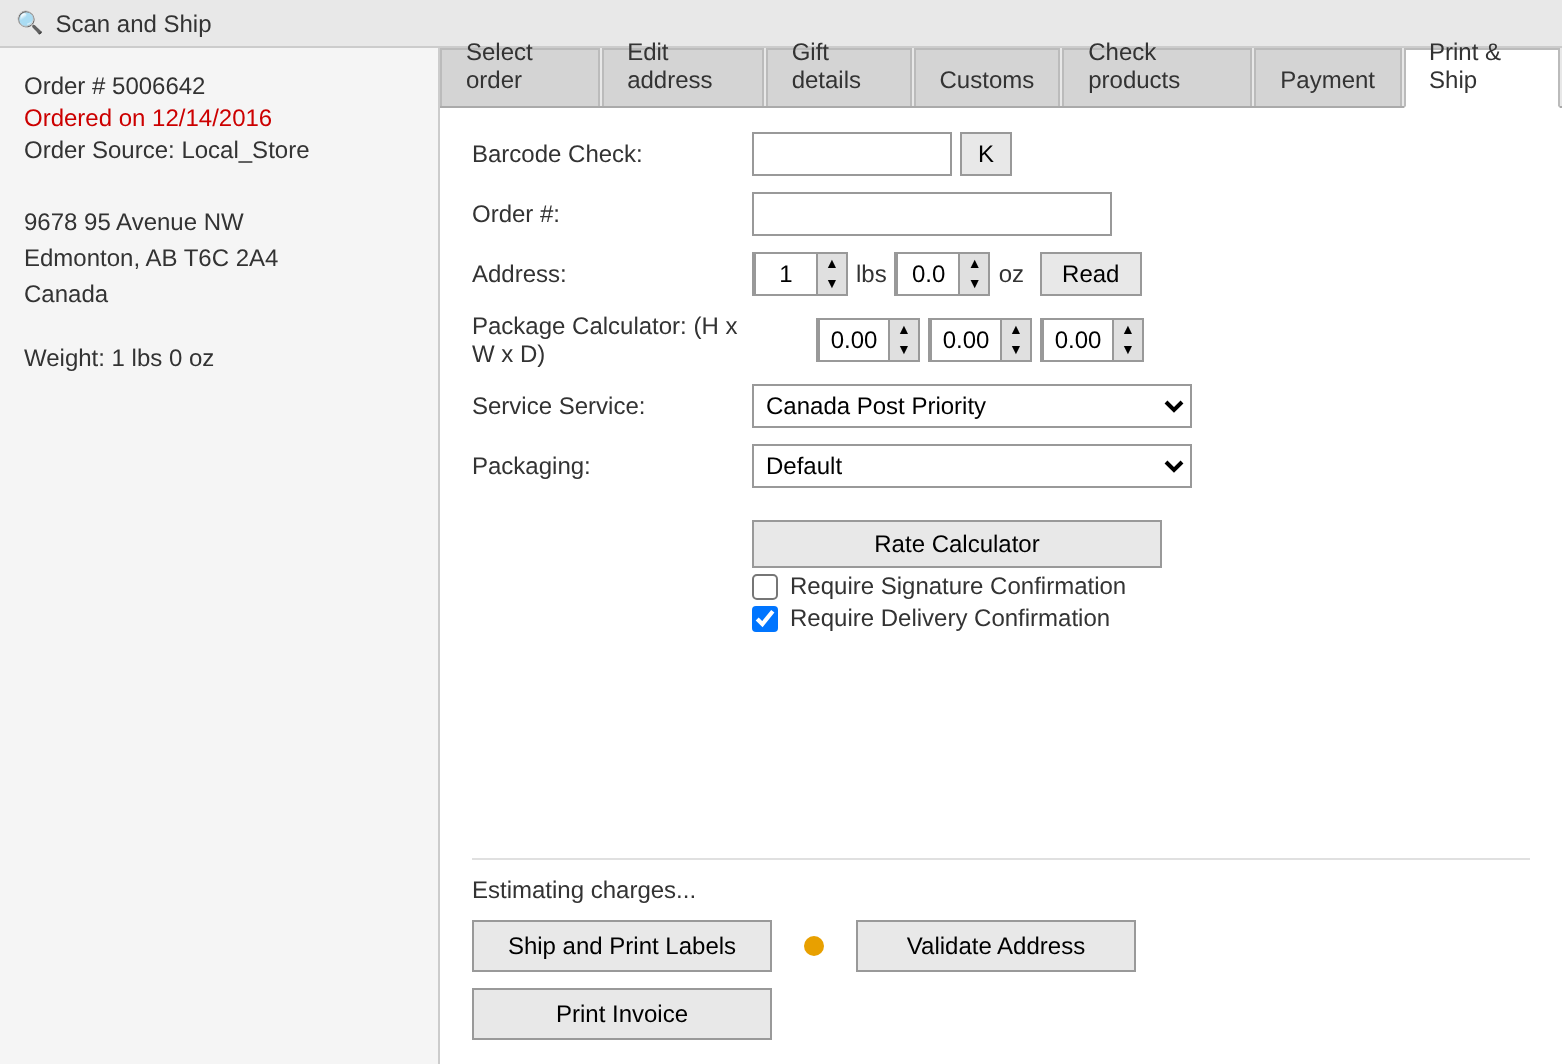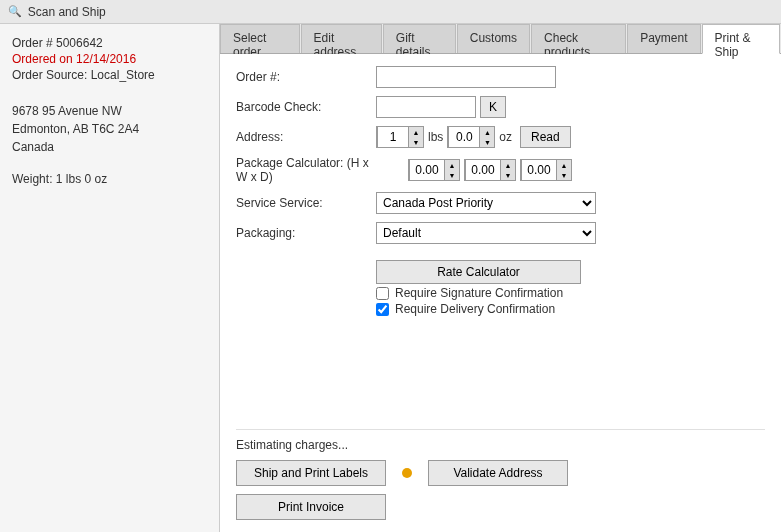--- a/index.html
+++ b/index.html
@@ -50,21 +50,21 @@
     .tab {
       padding: 6px 12px;
       border: 1px solid #bbb;
       border-bottom: none;
       background: #d4d4d4;
       cursor: pointer;
       font-size: 12px;
       color: #333;
       margin-right: 1px;
       display: flex;
-      align-items: flex-start;
+      align-items: flex-end;
     }
     .tab.active {
       background: #fff;
       border-bottom: 1px solid #fff;
       z-index: 1;
       margin-bottom: -1px;
       font-weight: normal;
     }
     .content-area {
       flex: 1;
@@ -308,28 +308,28 @@
         <span>Payment</span>
       </div>
       <div class="tab active">
         <span>Print &amp; Ship</span>
       </div>
     </div>
 
     <div class="content-area">
 
       <div class="form-row">
-        <span class="form-label">Order #:</span>
-        <input type="text" style="width: 180px;" value="">
-      </div>
-
-      <div class="form-row">
         <span class="form-label">Barcode Check:</span>
         <input type="text" class="barcode-input" value="" style="">
         <button class="k-button" style="margin-left:4px;">K</button>
+      </div>
+
+      <div class="form-row">
+        <span class="form-label">Order #:</span>
+        <input type="text" style="width: 180px;" value="">
       </div>
 
       <div class="form-row">
         <span class="form-label">Address:</span>
         <div class="spinner-wrap">
           <input type="text" class="spinner-input" value="1" style="">
           <div class="spinner-buttons">
             <button class="spin-btn">▲</button>
             <button class="spin-btn">▼</button>
           </div>

